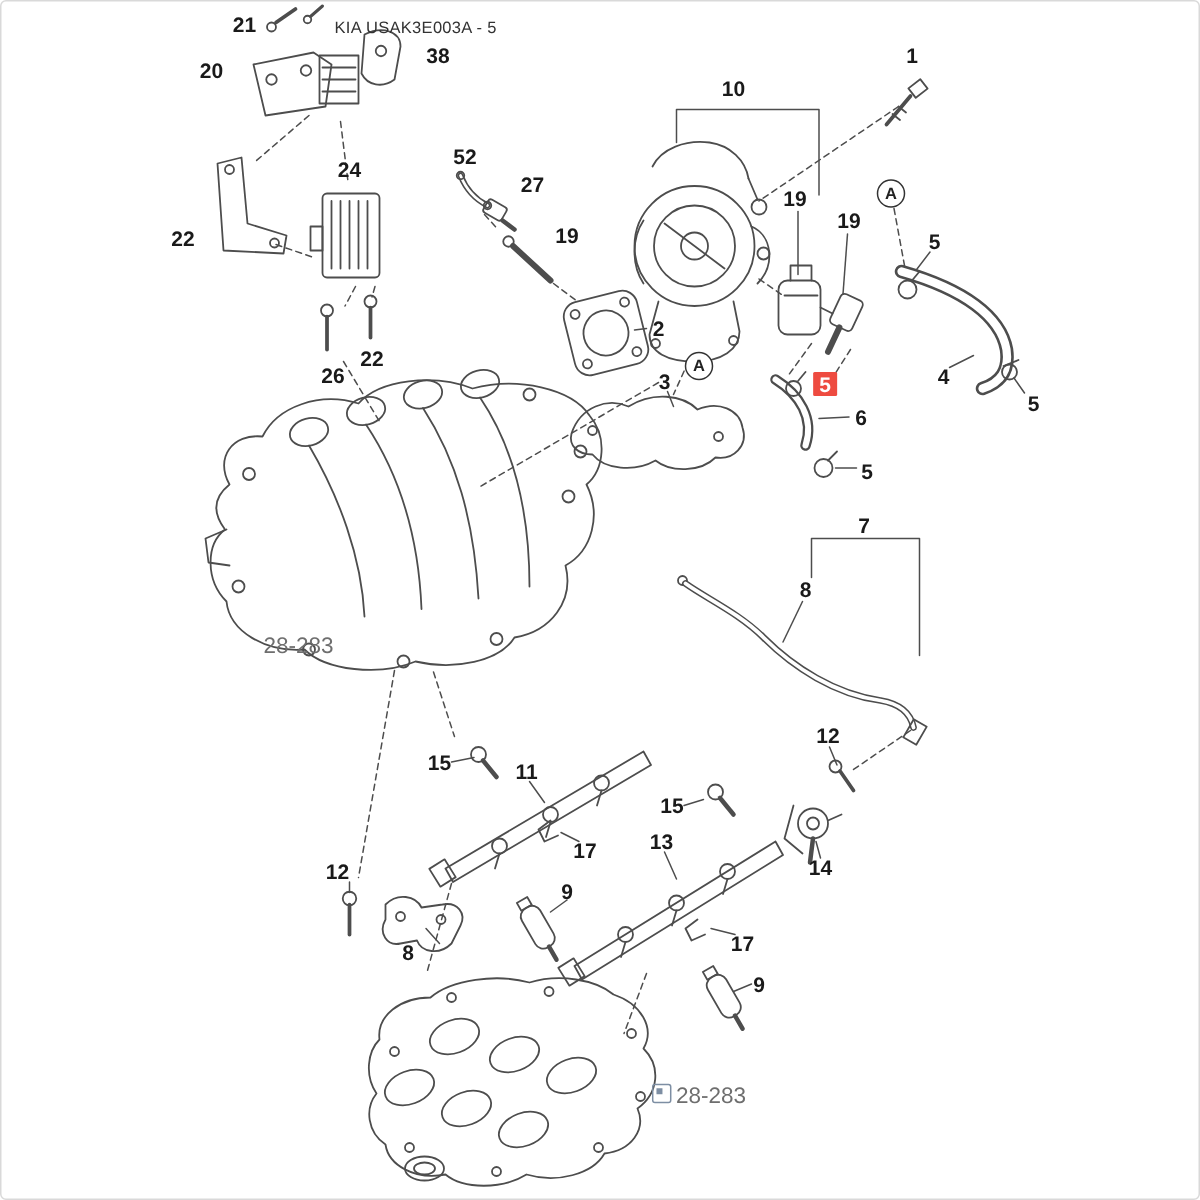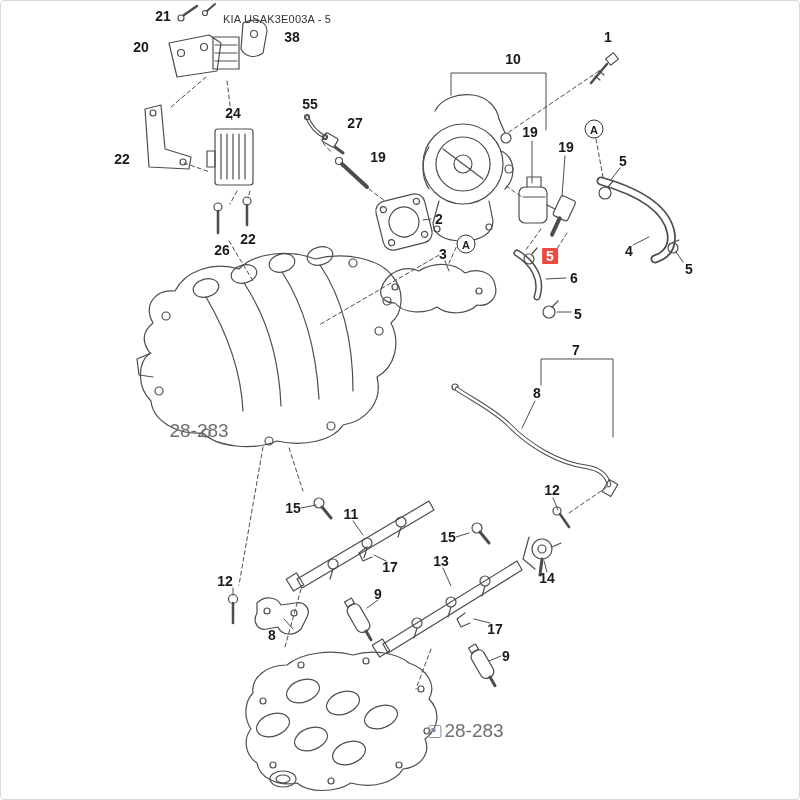--- a/index.html
+++ b/index.html
@@ -23,22 +23,22 @@
     padding:1px 4px; border-radius:1px;
   }
   .badge {
     position:absolute; transform:translate(-50%,-50%);
     width:17px; height:17px; border:1.6px solid #333; border-radius:50%;
     display:flex; align-items:center; justify-content:center;
     font-size:11px; font-weight:bold; color:#222; background:#fff;
   }
   .ref {
     position:absolute; transform:translate(-50%,-50%);
-    font-size:19px; color:var(--ref-text,#6e6e6e); white-space:nowrap;
-    display:flex; align-items:center; gap:3px; cursor:pointer;
+    font-size:15px; color:var(--ref-text,#6e6e6e); white-space:nowrap;
+    display:flex; align-items:flex-start; gap:3px; cursor:pointer;
   }
   .ref .boxicon {
     width:11px; height:11px; border:1.6px solid #7d8ea3; border-radius:2px;
     display:inline-block; position:relative;
   }
   .ref .boxicon::after {
     content:""; position:absolute; left:2px; top:2px; width:4px; height:4px;
     background:#7d8ea3;
   }
 </style>
@@ -319,29 +319,29 @@
       </g>
     </g>
   </svg>
 
   <div class="header" style="left:222px;top:12px">KIA USAK3E003A - 5</div>
 
   <span class="callout" style="left:162px;top:15px">21</span>
   <span class="callout" style="left:140px;top:46px">20</span>
   <span class="callout" style="left:291px;top:36px">38</span>
   <span class="callout" style="left:232px;top:112px">24</span>
-  <span class="callout" style="left:309px;top:103px">55</span>
+  <span class="callout" style="left:309px;top:103px">52</span>
   <span class="callout" style="left:354px;top:122px">27</span>
   <span class="callout" style="left:121px;top:158px">22</span>
   <span class="callout" style="left:377px;top:156px">19</span>
   <span class="callout" style="left:221px;top:249px">26</span>
   <span class="callout" style="left:247px;top:238px">22</span>
   <span class="callout" style="left:438px;top:218px">2</span>
   <span class="callout" style="left:442px;top:253px">3</span>
-  <span class="callout" style="left:512px;top:58px">10</span>
+  <span class="callout" style="left:488px;top:58px">10</span>
   <span class="callout" style="left:607px;top:36px">1</span>
   <span class="callout" style="left:529px;top:131px">19</span>
   <span class="callout" style="left:565px;top:146px">19</span>
   <span class="callout" style="left:622px;top:160px">5</span>
   <span class="callout" style="left:628px;top:250px">4</span>
   <span class="callout" style="left:688px;top:268px">5</span>
   <span class="callout hl" style="left:549px;top:255px">5</span>
   <span class="callout" style="left:573px;top:277px">6</span>
   <span class="callout" style="left:577px;top:313px">5</span>
   <span class="callout" style="left:575px;top:349px">7</span>

